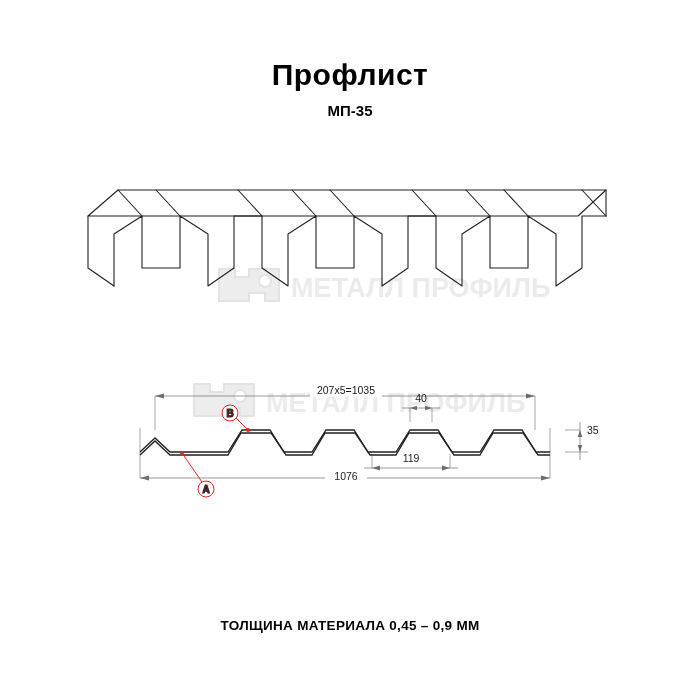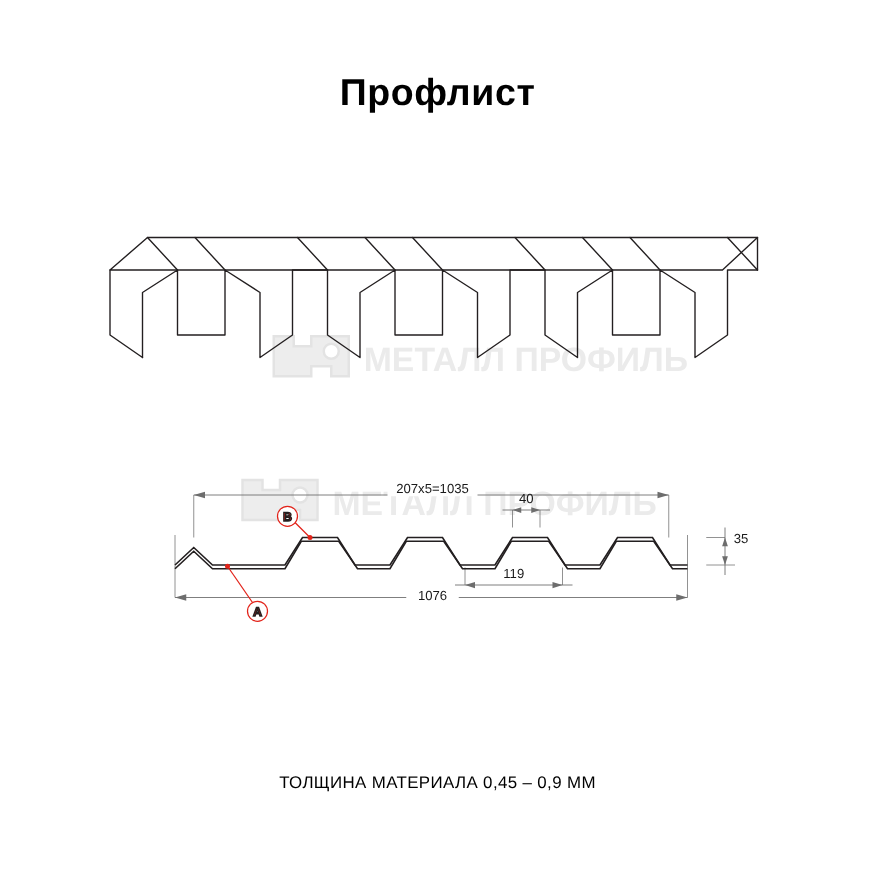--- a/index.html
+++ b/index.html
@@ -41,21 +41,21 @@
     font-size: 15px;
     font-weight: bold;
   }
   .footer {
     position: absolute;
     left: 0;
     top: 618px;
     width: 700px;
     text-align: center;
     font-size: 13.5px;
-    font-weight: normal;
+    font-weight: bold;
     letter-spacing: 0.3px;
   }
   .iso-area {
     position: absolute;
     left: 60px;
     top: 160px;
     width: 580px;
     height: 160px;
   }
   .profile-area {
@@ -83,20 +83,21 @@
     font-size: 10px;
     font-weight: bold;
   }
 </style>
 </head>
 <body>
 
 <div class="page">
 
   <div class="title">Профлист</div>
+  <div class="subtitle">МП-35</div>
 
   <div class="wm wm1">
     <svg width="290" height="62" viewBox="0 0 290 62">
       <g fill="#e9e9e9" stroke="#e9e9e9">
         <path d="M4 14 L4 46 L34 46 L34 38 L50 38 L50 46 L64 46 L64 14 L34 14 L34 22 L20 22 L20 14 Z" fill="#ededed" stroke="#e3e3e3" stroke-width="2"></path>
         <circle cx="50" cy="26" r="6" fill="#ffffff" stroke="#e3e3e3" stroke-width="2"></circle>
       </g>
       <text x="76" y="42" font-family="Liberation Sans, sans-serif" font-size="27" font-weight="bold" fill="#ebebeb">МЕТАЛЛ ПРОФИЛЬ</text>
     </svg>
   </div>

